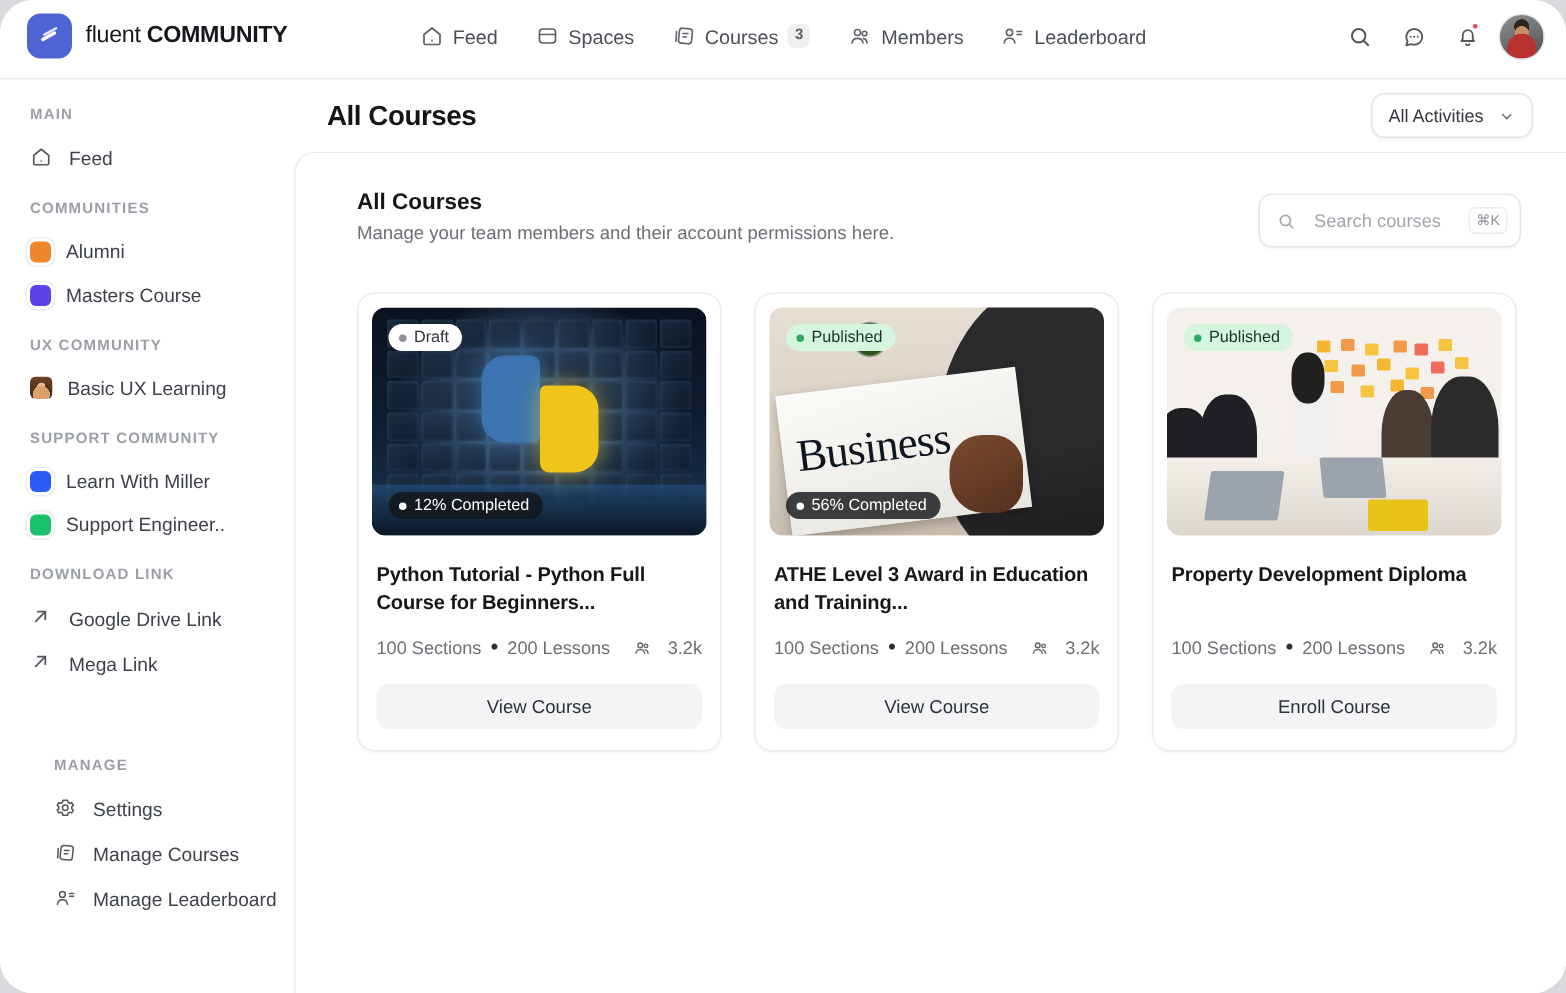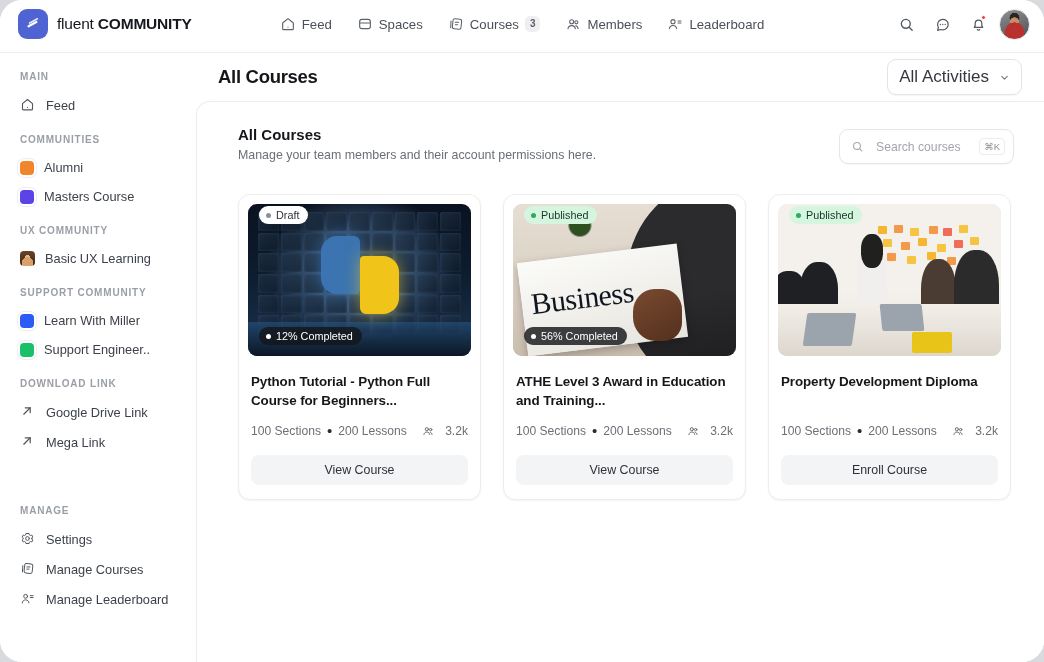--- a/index.html
+++ b/index.html
@@ -107,33 +107,33 @@
       radial-gradient(circle at 50% 80%, #d9a06b 0 40%, transparent 41%),
       radial-gradient(circle at 50% 45%, #e4b98f 0 24%, transparent 25%),
       linear-gradient(#6b4327, #3e2615);
   }
   .mini-av.b {
     background:
       radial-gradient(circle at 50% 82%, #f0c419 0 42%, transparent 43%),
       radial-gradient(circle at 50% 44%, #e8b98d 0 24%, transparent 25%),
       linear-gradient(#8a5a2b, #52301a);
   }
-  .manage-block { margin-top: 48px; }
+  .manage-block { margin-top: 48px; padding-left: 16px; }
 
   
   .main { flex: 1; background: #fff; display: flex; flex-direction: column; min-width: 0; }
   .main-head {
     height: 48px; display: flex; align-items: center;
     padding: 0 22px 0 22px;
   }
   .page-title { font-size: 18.5px; font-weight: 700; color: #14161a; letter-spacing: -0.3px; }
   .select {
     margin-left: auto; display: flex; align-items: center; gap: 10px;
     border: 1px solid #e4e4e7; border-radius: 9px; background: #fff;
-    padding: 7px 11px; font-size: 17px; color: #35393f; cursor: pointer;
+    padding: 7px 11px; font-size: 12px; color: #35393f; cursor: pointer;
     box-shadow: 0 1px 1.5px rgba(16,24,40,.04);
   }
   .panel {
     flex: 1; margin: 0 0 0 0;
     border-top: 1px solid #ececee; border-left: 1px solid #ececee;
     border-top-left-radius: 14px;
     background: #fff;
     padding: 24px 30px 0 41px;
     overflow: hidden;
   }
@@ -167,21 +167,21 @@
   }
   .thumb {
     height: 152px; border-radius: 9px; position: relative; overflow: hidden;
   }
   .badge {
     position: absolute; display: flex; align-items: center; gap: 5px;
     font-size: 10.8px; border-radius: 20px; padding: 3px 9px 3px 7px;
     font-weight: 500; white-space: nowrap;
   }
   .badge .bdot { width: 5px; height: 5px; border-radius: 50%; flex: none; }
-  .badge.status { top: 2px; left: 11px; align-items: center; }
+  .badge.status { top: 11px; left: 11px; align-items: center; }
   .badge.draft { background: #ffffff; color: #2d3138; }
   .badge.draft .bdot { background: #8b9098; }
   .badge.published { background: #d6f5df; color: #16362a; }
   .badge.published .bdot { background: #2fa861; }
   .badge.progress {
     bottom: 11px; left: 11px; background: rgba(20,22,26,.82); color: #fff;
   }
   .badge.progress .bdot { background: #fff; }
 
   

